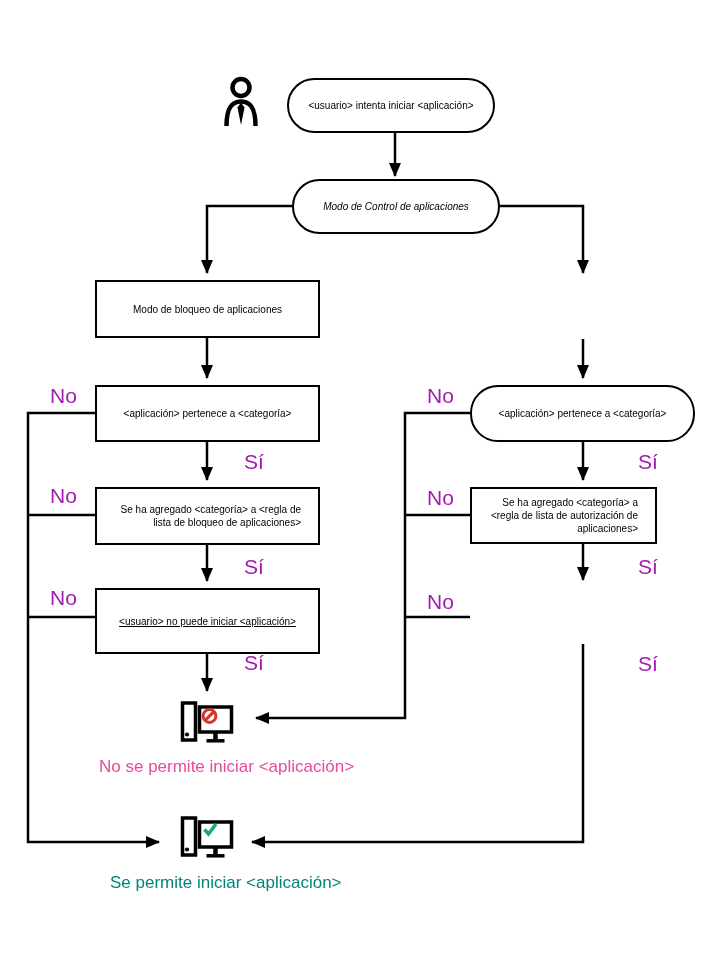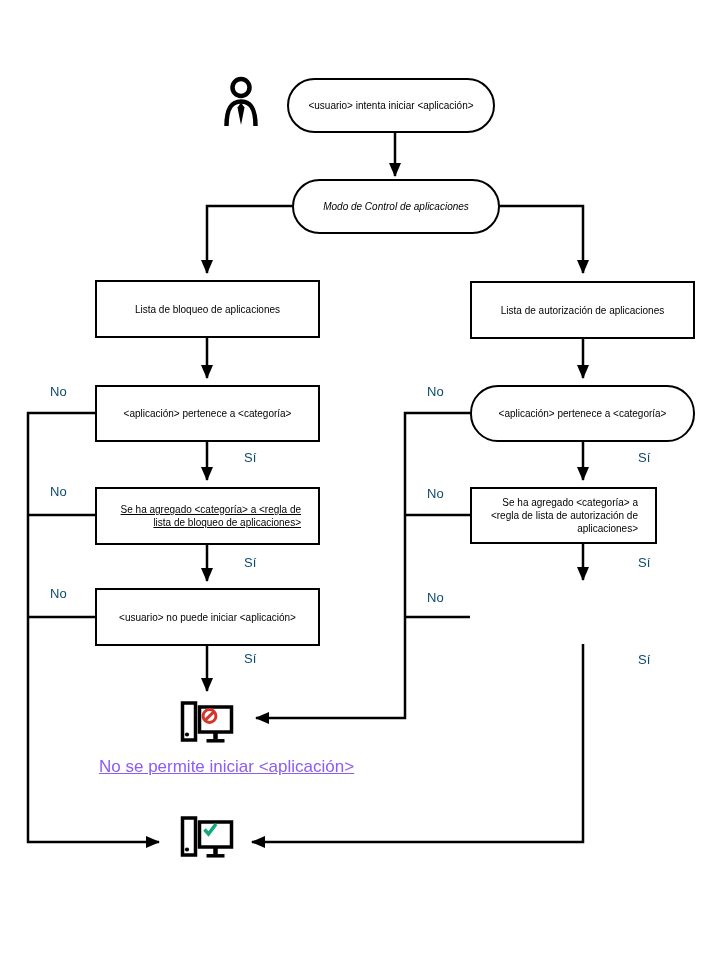--- a/index.html
+++ b/index.html
@@ -8,23 +8,23 @@
     font-family:"Liberation Sans", sans-serif;overflow:hidden;
   }
   .connectors{position:absolute;left:0;top:0;width:720px;height:960px;}
   .node{
     position:absolute;box-sizing:border-box;
     border:2.5px solid #000;background:#fff;color:#000;
     display:flex;align-items:center;justify-content:center;
     text-align:right;font-size:10px;line-height:1.3;padding:4px 17px;
   }
   .stadium{border-radius:28px;}
-  .edge-label{position:absolute;font-size:13px;color:#0c4a6e;white-space:nowrap;}
+  .edge-label{position:absolute;font-size:21px;color:#a21caf;white-space:nowrap;}
   .outcome{position:absolute;font-size:17px;white-space:nowrap;}
-  .outcome-blocked{color:#8b5cf6;text-decoration:underline;}
+  .outcome-blocked{color:#ec4899;}
   .outcome-allowed{color:#00857a;}
   .icon{position:absolute;}
 </style>
 </head>
 <body>
 
 <div class="canvas">
 
   <svg class="connectors" viewBox="0 0 720 960" xmlns="http://www.w3.org/2000/svg">
     <defs>
@@ -56,29 +56,28 @@
   <svg class="icon" style="left:222px;top:76px;" width="38" height="52" viewBox="0 0 38 52">
     <circle cx="19" cy="11.5" r="8.5" fill="none" stroke="#000" stroke-width="4.5"></circle>
     <path d="M4.5,50 C4.5,30 11,25.5 19,25.5 C27,25.5 33.5,30 33.5,50" fill="none" stroke="#000" stroke-width="4.5"></path>
     <path d="M19,26.5 L22.5,31.5 L19,49 L15.5,31.5 Z" fill="#000"></path>
   </svg>
 
   <div class="node stadium" style="left:287px;top:78px;width:208px;height:55px;">&lt;usuario&gt; intenta iniciar &lt;aplicación&gt;</div>
 
   <div class="node stadium" style="left:292px;top:179px;width:208px;height:55px;font-style:italic;">Modo de Control de aplicaciones</div>
 
-  <div class="node" style="left:95px;top:280px;width:225px;height:58px;">Lista de bloqueo de aplicaciones</div>
+  <div class="node" style="left:95px;top:280px;width:225px;height:58px;">Modo de bloqueo de aplicaciones</div>
 
   <div class="node" style="left:95px;top:385px;width:225px;height:57px;">&lt;aplicación&gt; pertenece a &lt;categoría&gt;</div>
 
-  <div class="node" style="left:95px;top:487px;width:225px;height:58px;text-decoration:underline;">Se ha agregado &lt;categoría&gt; a &lt;regla de lista de bloqueo de aplicaciones&gt;</div>
+  <div class="node" style="left:95px;top:487px;width:225px;height:58px;">Se ha agregado &lt;categoría&gt; a &lt;regla de lista de bloqueo de aplicaciones&gt;</div>
 
-  <div class="node" style="left:95px;top:588px;width:225px;height:58px;">&lt;usuario&gt; no puede iniciar &lt;aplicación&gt;</div>
+  <div class="node" style="left:95px;top:588px;width:225px;height:66px;text-decoration:underline;">&lt;usuario&gt; no puede iniciar &lt;aplicación&gt;</div>
 
-  <div class="node" style="left:470px;top:281px;width:225px;height:58px;">Lista de autorización de aplicaciones</div>
 
   <div class="node stadium" style="left:470px;top:385px;width:225px;height:57px;">&lt;aplicación&gt; pertenece a &lt;categoría&gt;</div>
 
   <div class="node" style="left:470px;top:487px;width:187px;height:57px;">Se ha agregado &lt;categoría&gt; a &lt;regla de lista de autorización de aplicaciones&gt;</div>
 
 
   <span class="edge-label" style="left:50px;top:384px;">No</span>
   <span class="edge-label" style="left:50px;top:484px;">No</span>
   <span class="edge-label" style="left:50px;top:586px;">No</span>
   <span class="edge-label" style="left:427px;top:384px;">No</span>
@@ -108,14 +107,15 @@
 
   <svg class="icon" style="left:179px;top:813px;" width="55" height="49" viewBox="0 0 55 49">
     <rect x="3.5" y="5" width="13" height="37" fill="#fff" stroke="#000" stroke-width="3.5"></rect>
     <circle cx="8" cy="36.5" r="2.1" fill="#000"></circle>
     <rect x="20.5" y="9" width="32" height="25" fill="#fff" stroke="#000" stroke-width="3.5"></rect>
     <path d="M36.5,34 V41" stroke="#000" stroke-width="4.5" fill="none"></path>
     <path d="M27.5,42.8 H45.5" stroke="#000" stroke-width="3.5" fill="none"></path>
     <path d="M25.5,16.5 L29.5,21 L37,11" fill="none" stroke="#12a97e" stroke-width="3.5"></path>
   </svg>
 
+  <div class="outcome outcome-allowed" style="left:110px;top:873px;">Se permite iniciar &lt;aplicación&gt;</div>
 
 </div>
 
 </body></html>

